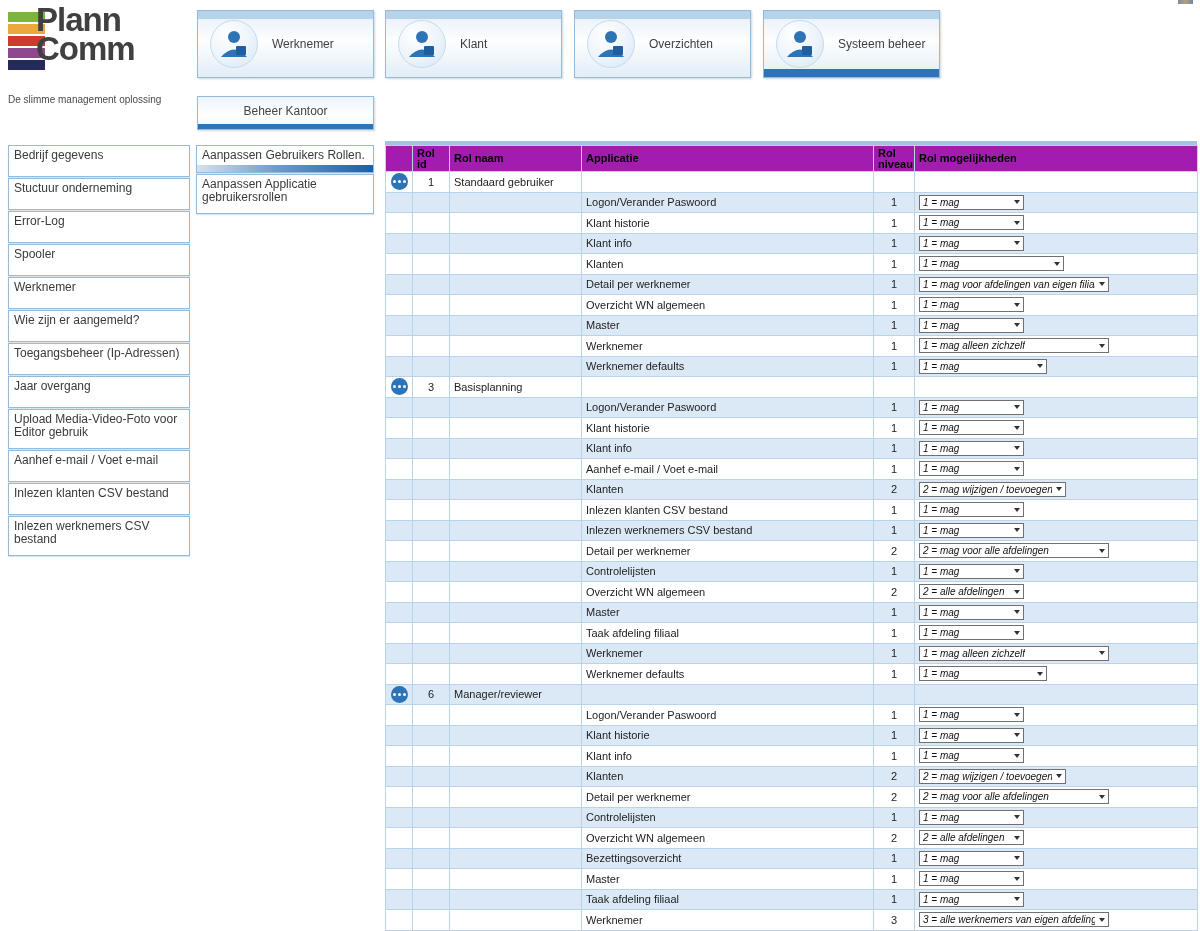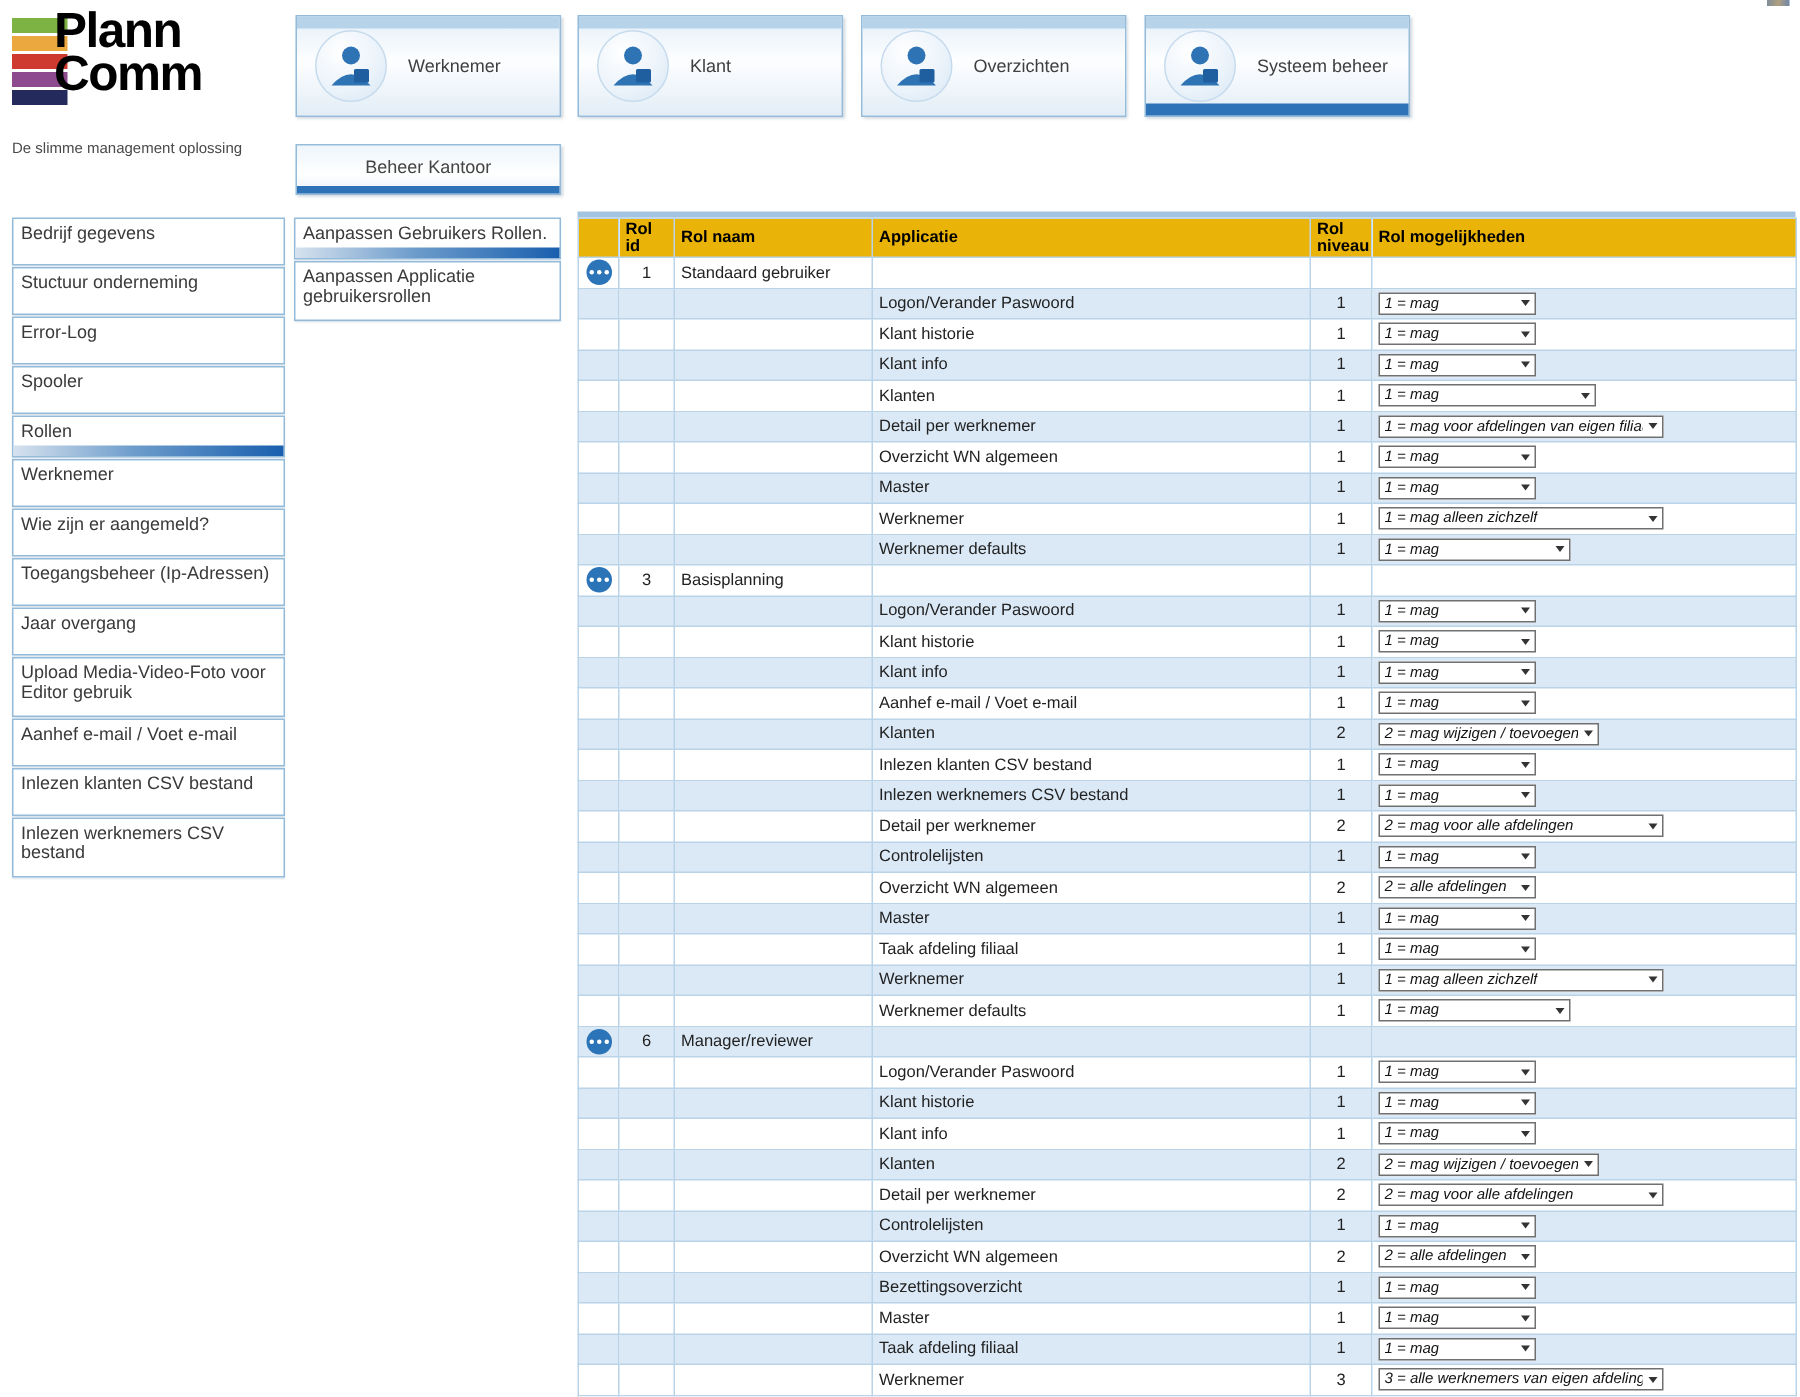--- a/index.html
+++ b/index.html
@@ -4,21 +4,21 @@
 <style>
   html,body{margin:0;padding:0;}
   body{
     width:1200px;height:931px;overflow:hidden;position:relative;background:#fff;
     font-family:"Liberation Sans","DejaVu Sans",sans-serif;
   }
   
   .logo{position:absolute;left:8px;top:8px;width:190px;height:100px;}
   .logo-bars{position:absolute;left:0;top:4px;display:flex;flex-direction:column;gap:2px;}
   .logo-bars i{display:block;width:37px;height:10px;}
-  .logo-text{position:absolute;left:28px;top:-3px;font-weight:bold;color:#000000;
+  .logo-text{position:absolute;left:28px;top:-3px;font-weight:bold;color:#404040;
     font-size:33px;line-height:29px;letter-spacing:-1px;}
   .logo-tagline{position:absolute;left:0;top:86px;font-size:10px;color:#4a4a4a;white-space:nowrap;}
   
   .nav-btn{position:absolute;top:10px;width:177px;height:68px;box-sizing:border-box;
     border:1px solid #94bbd9;box-shadow:1px 1px 2px rgba(60,90,120,.25);
     background:linear-gradient(180deg,#e4eff8 0%,#fdfeff 45%,#e2edf6 100%);
     display:flex;align-items:center;cursor:pointer;}
   .nav-btn .top-strip{position:absolute;top:0;left:0;right:0;height:8px;background:#b7d3ea;}
   .nav-btn.selected .bottom-strip{position:absolute;bottom:0;left:0;right:0;height:8px;background:#2e72b8;}
   .icon-circle{width:46px;height:46px;border-radius:50%;margin-left:12px;flex:0 0 auto;
@@ -42,21 +42,21 @@
   .menu-item.selected{min-height:26px;padding-bottom:10px;}
   .menu-item.selected .sel-bar{display:block;position:absolute;left:0;right:0;bottom:0;height:7px;
     background:linear-gradient(90deg,#d6e2ee 0%,#6d9ccb 45%,#195fae 100%);}
   
   .table-wrap{position:absolute;left:385px;top:141px;width:812px;}
   .table-top-band{height:4px;background:#a3c4e0;}
   table.roles{border-collapse:collapse;width:812px;table-layout:fixed;font-size:11px;color:#222;}
   table.roles th,table.roles td{border:1px solid #b9d3e8;padding:0 4px;height:19.5px;
     overflow:hidden;white-space:nowrap;vertical-align:middle;}
   table.roles thead th{font-weight:bold;color:#000;text-align:left;height:23px;
-    line-height:11px;white-space:normal;padding:1px 4px;background:#eab308;}
+    line-height:11px;white-space:normal;padding:1px 4px;background:#a21caf;}
   tr.alt td{background:#dbe9f6;}
   td.c-icon{text-align:center;padding:0 2px;}
   td.c-id,td.c-niv{text-align:center;}
   .ellipsis-icon{display:inline-flex;align-items:center;justify-content:center;gap:2px;
     width:17px;height:17px;border-radius:50%;background:#2b74b8;vertical-align:middle;cursor:pointer;}
   .ellipsis-icon i{width:3px;height:3px;border-radius:50%;background:#fff;}
   .fake-select{display:flex;align-items:center;justify-content:space-between;height:15px;
     box-sizing:border-box;border:1px solid #707070;background:#fff;padding:0 3px;
     font-size:10px;color:#111;cursor:pointer;font-style:italic;}
   .fake-select .arrow{width:0;height:0;border-left:3.5px solid transparent;
@@ -135,21 +135,20 @@
 <div class="subnav-btn">
   <span>Beheer Kantoor</span>
   <span class="bottom-strip"></span>
 </div>
 
 <div class="sidebar" id="sidebarRoot">
     <div class="menu-item"><span>Bedrijf gegevens</span></div>
     <div class="menu-item"><span>Stuctuur onderneming</span></div>
     <div class="menu-item"><span>Error-Log</span></div>
     <div class="menu-item"><span>Spooler</span></div>
-    <div class="menu-item selected"><span>Rollen</span><span class="sel-bar"></span></div>
     <div class="menu-item"><span>Werknemer</span></div>
     <div class="menu-item"><span>Wie zijn er aangemeld?</span></div>
     <div class="menu-item"><span>Toegangsbeheer (Ip-Adressen)</span></div>
     <div class="menu-item"><span>Jaar overgang</span></div>
     <div class="menu-item"><span>Upload Media-Video-Foto voor Editor gebruik</span></div>
     <div class="menu-item"><span>Aanhef e-mail / Voet e-mail</span></div>
     <div class="menu-item"><span>Inlezen klanten CSV bestand</span></div>
     <div class="menu-item"><span>Inlezen werknemers CSV bestand</span></div>
   </div>
 <div class="submenu" id="submenuRoot">

